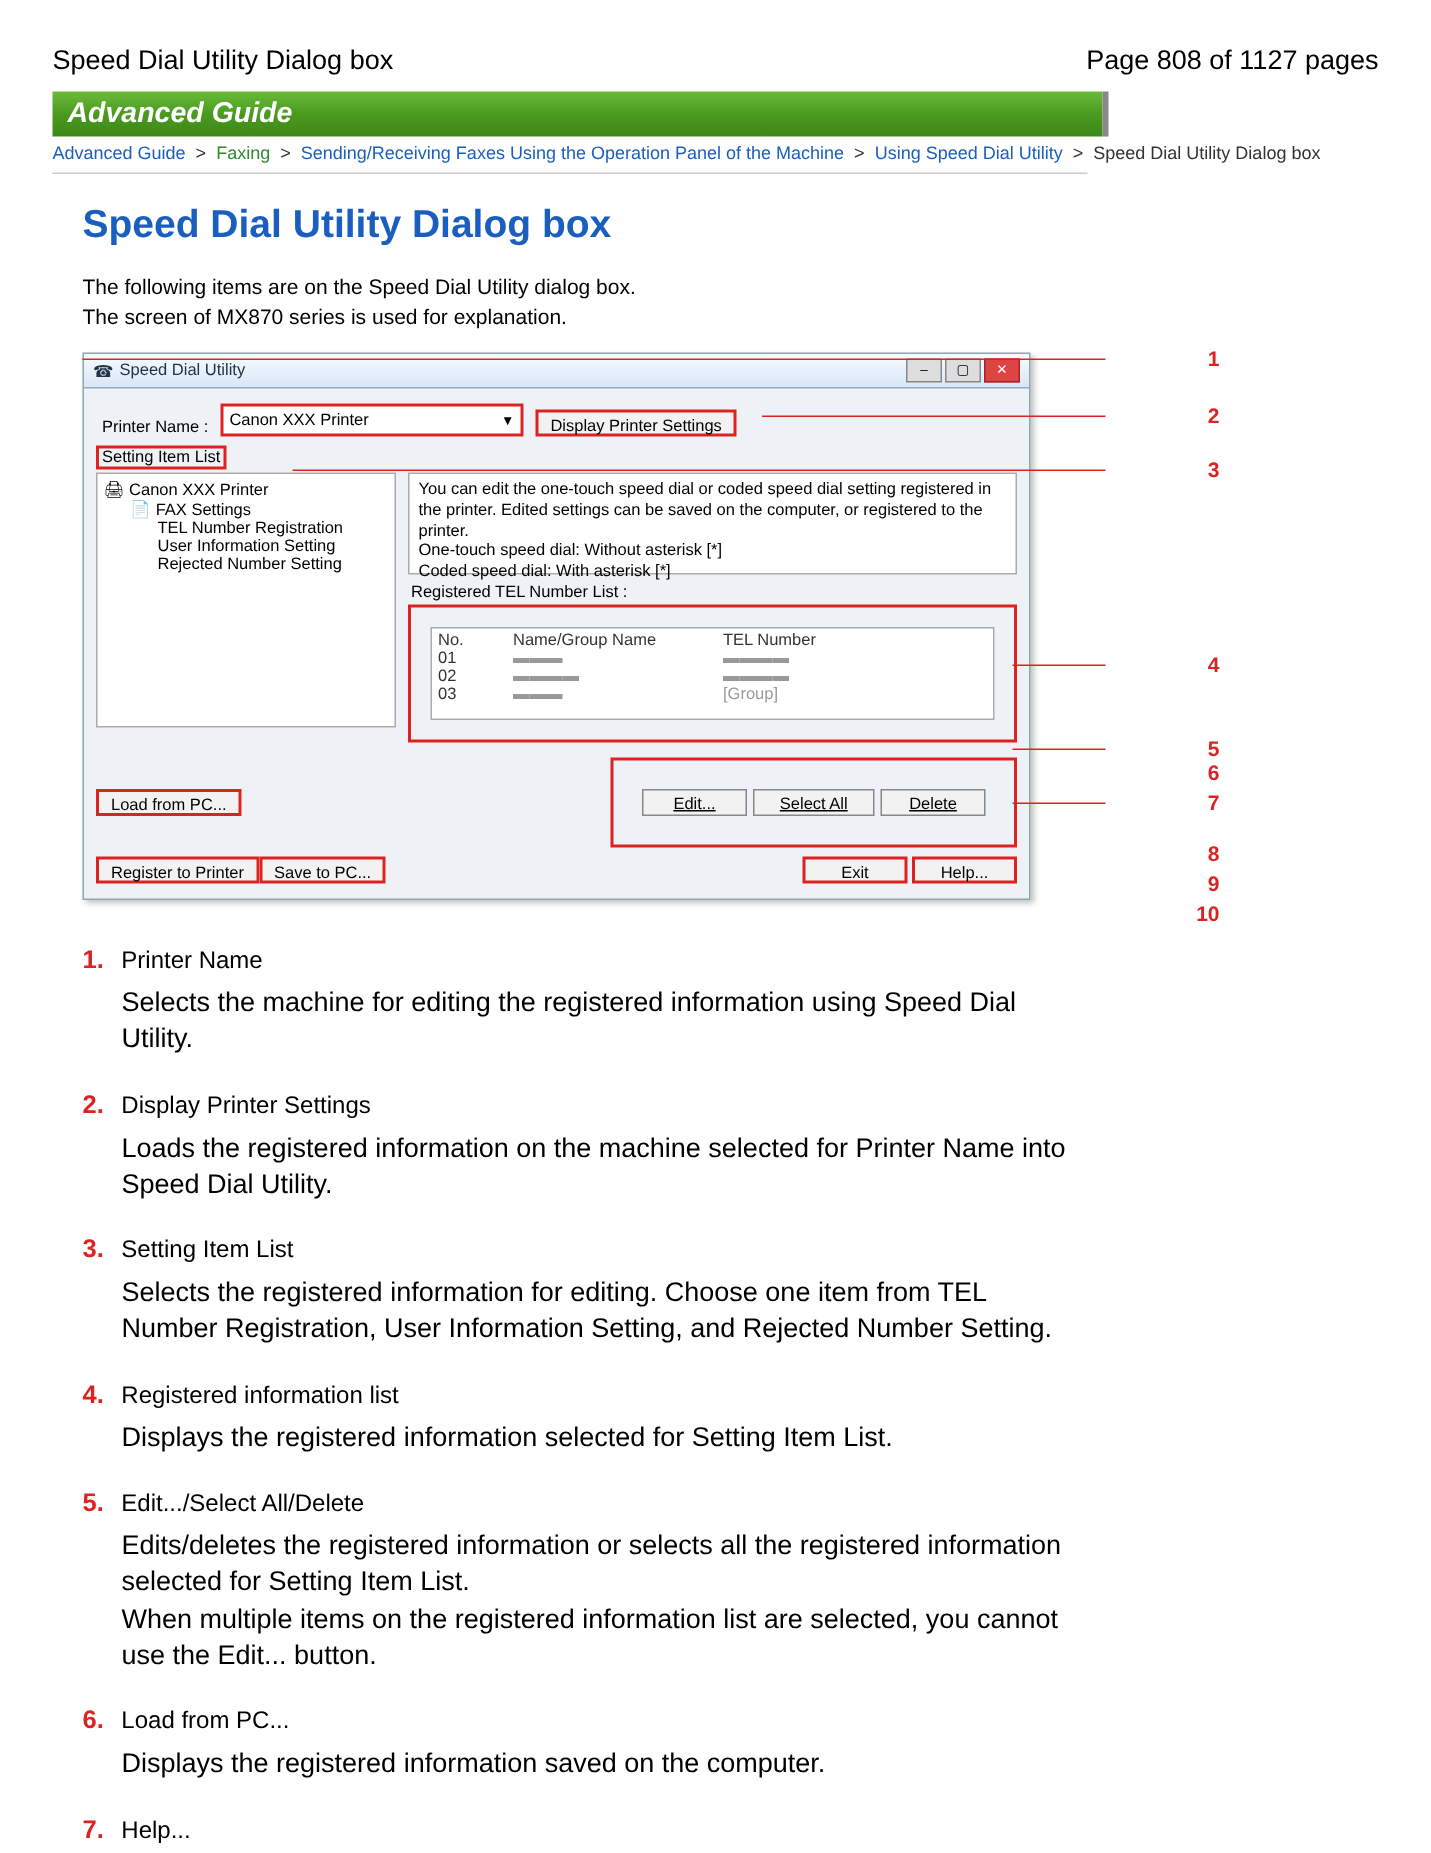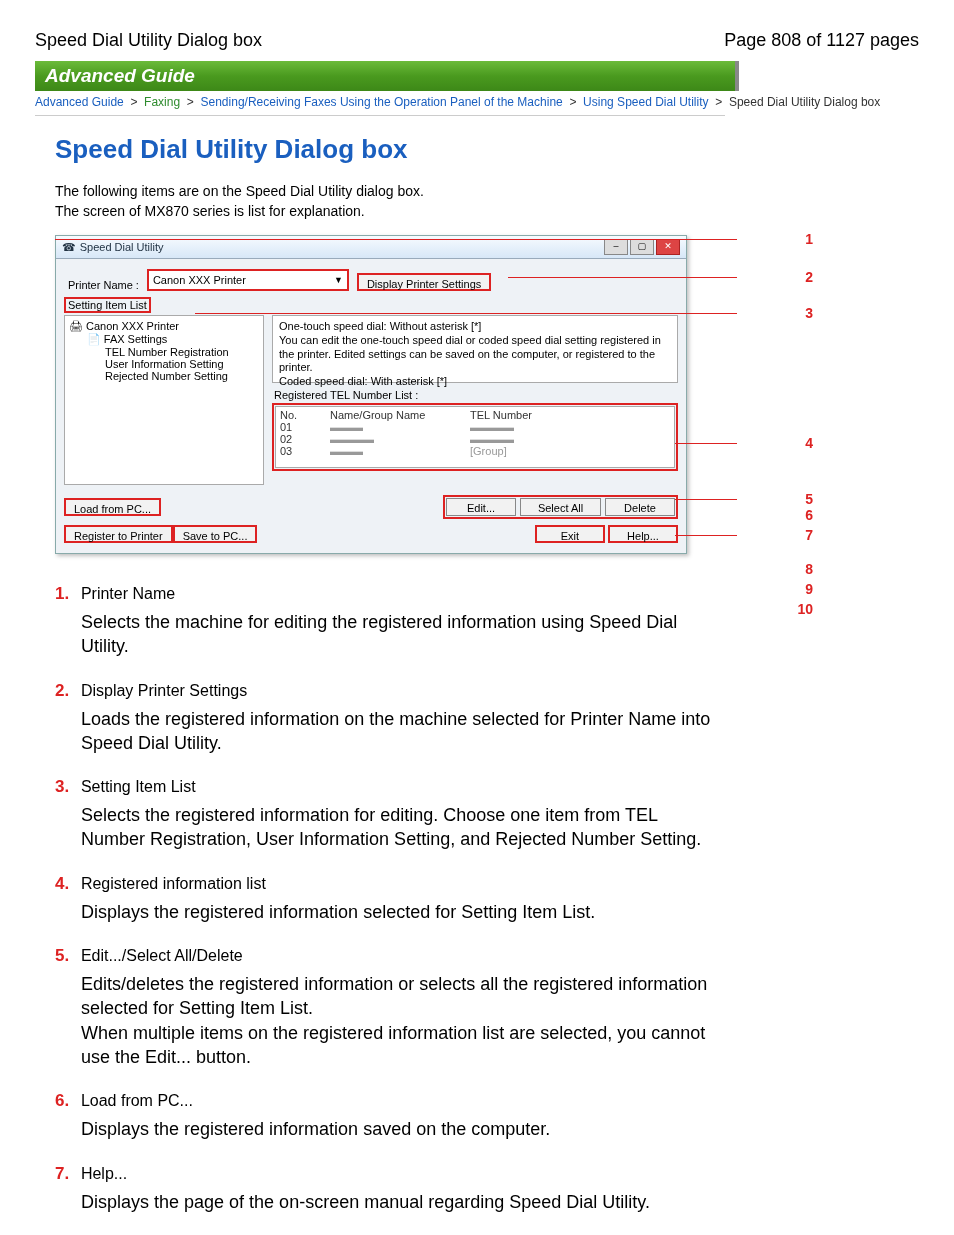--- a/index.html
+++ b/index.html
@@ -116,21 +116,21 @@
   <span>&nbsp;&gt;&nbsp;</span>
   <span>Speed Dial Utility Dialog box</span>
 </div>
 
 <hr class="sep">
 
 <div class="main-title">Speed Dial Utility Dialog box</div>
 
 <div class="intro">
   <p>The following items are on the Speed Dial Utility dialog box.</p>
-  <p>The screen of MX870 series is list for explanation.</p>
+  <p>The screen of MX870 series is used for explanation.</p>
 </div>
 
 <div class="dialog-wrap">
   <div class="dialog">
     <div class="titlebar">
       <div class="title">
         <span>☎</span>
         <span>Speed Dial Utility</span>
       </div>
       <div class="wbtns">
@@ -152,26 +152,26 @@
       <div class="cols">
         <div class="tree">
           <div class="node">🖨 <span>Canon XXX Printer</span></div>
           <div class="child">📄 <span>FAX Settings</span></div>
           <div class="gc">TEL Number Registration</div>
           <div class="gc">User Information Setting</div>
           <div class="gc">Rejected Number Setting</div>
         </div>
         <div class="rightcol">
           <div class="desc redbox">
+            <div>You can edit the one-touch speed dial or coded speed dial setting registered in the printer. Edited settings can be saved on the computer, or registered to the printer.</div>
             <div>One-touch speed dial: Without asterisk [*]</div>
-            <div>You can edit the one-touch speed dial or coded speed dial setting registered in the printer. Edited settings can be saved on the computer, or registered to the printer.</div>
             <div>Coded speed dial: With asterisk [*]</div>
           </div>
           <div class="reglabel">Registered TEL Number List :</div>
-          <div style="border:2px solid #d22; padding:1px;">
+          <div style="border:2px solid #d22; padding:13px;">
           <div class="listbox">
             <div class="listhdr">
               <span>No.</span>
               <span>Name/Group Name</span>
               <span>TEL Number</span>
             </div>
             <div class="listrow">
               <span>01</span>
                   <span>▬▬▬</span>
                   <span>▬▬▬▬</span>
@@ -185,21 +185,21 @@
               <span>03</span>
                   <span>▬▬▬</span>
                   <span>[Group]</span>
             </div>
           </div>
           </div>
         </div>
       </div>
       <div class="btnrow">
         <button class="dbtn redbox">Load from PC...</button>
-        <div class="right redbox" style="padding:1px;">
+        <div class="right redbox" style="padding:19px;text-decoration:underline;">
           <button class="dbtn" style="width:70px">Edit...</button>
           <button class="dbtn" style="width:81px">Select All</button>
           <button class="dbtn" style="width:70px">Delete</button>
         </div>
       </div>
       <div class="btnrow2">
         <div style="display:flex">
           <button class="dbtn redbox">Register to Printer</button>
           <button class="dbtn redbox">Save to PC...</button>
         </div>

